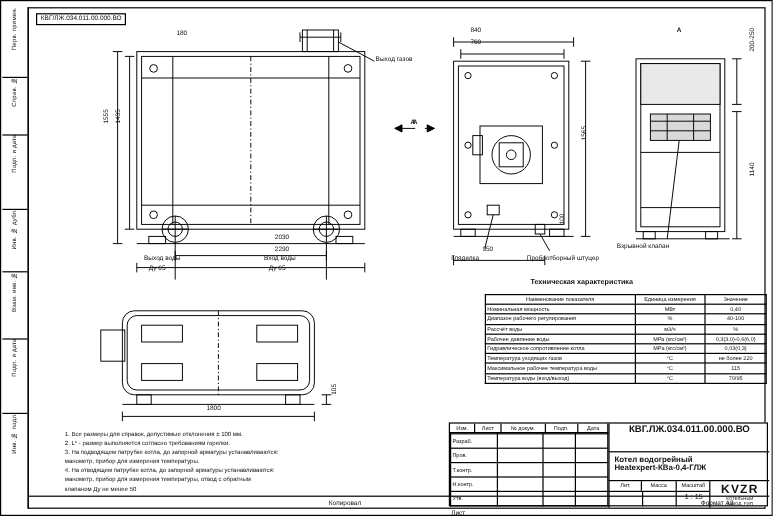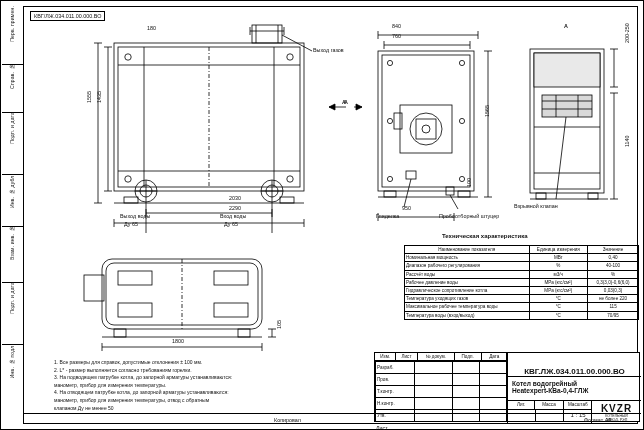--- a/index.html
+++ b/index.html
@@ -378,21 +378,21 @@
             <td class="l" style="height:11px;">Утв.</td>
             <td></td>
                 <td></td>
                 <td></td>
           </tr>
         </tbody>
           </table>
       </div>
 
       <div class="st-cell" style="left:132px;top:0;width:134px;height:24px;border-left:1px solid #000;border-bottom:1px solid #000;
-                   display:flex;align-items:flex-end;justify-content:center;">
+                   display:flex;align-items:flex-start;justify-content:center;">
         <span class="big">КВГ.ЛЖ.034.011.00.000.ВО</span>
       </div>
       <div class="st-cell" style="left:132px;top:24px;width:134px;height:24px;border-left:1px solid #000;border-bottom:1px solid #000;
                    padding:3px 4px;">
         <div class="mid">Котел водогрейный</div>
         <div class="mid">Heatexpert-КВа-0,4-ГЛЖ</div>
       </div>
 
       <div class="st-cell" style="left:132px;top:48px;width:84px;height:9px;border-left:1px solid #000;border-bottom:1px solid #000;">
         <table class="tt" style="position:static;width:84px;">

